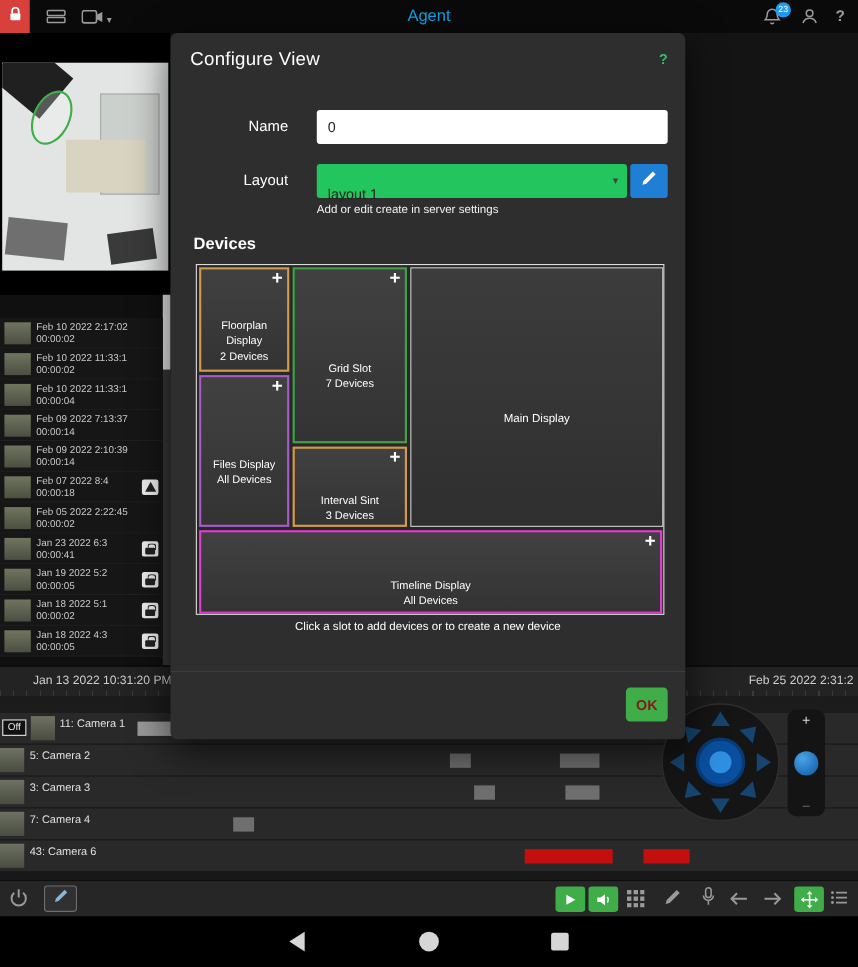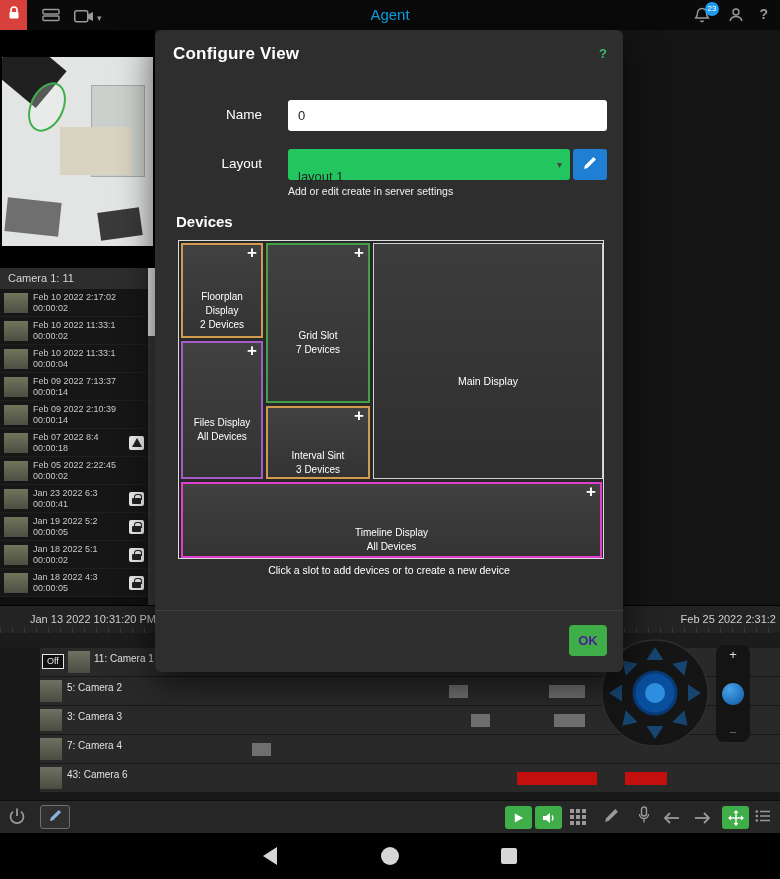--- a/index.html
+++ b/index.html
@@ -44,21 +44,21 @@
   .evt-badge[data-badge="lock"]::before{content:"";position:absolute;top:2px;left:4.5px;width:6px;height:5px;border:1.5px solid #222;border-bottom:none;border-radius:3px 3px 0 0;}
   .evt-badge[data-badge="lock"]::after{content:"";position:absolute;top:6px;left:3px;width:9px;height:6px;background:#222;border-radius:1px;}
   .evt-badge[data-badge="warning"]::after{content:"";position:absolute;left:2.5px;top:2px;width:0;height:0;border-left:5px solid transparent;border-right:5px solid transparent;border-bottom:9px solid #222;}
 
   
   .tl-header{position:absolute;left:0;top:605px;width:780px;height:28px;background:#232323;border-top:1px solid #000;}
   .tl-ticks{position:absolute;left:0;bottom:0;width:100%;height:5px;background:repeating-linear-gradient(90deg,#3a3a3a 0 1px,transparent 1px 12px);}
   .tl-playhead{position:absolute;left:30px;top:7px;font-size:11px;color:#cfcfcf;}
   .tl-end{position:absolute;right:4px;top:7px;font-size:11px;color:#cfcfcf;}
   .tl-gap{position:absolute;left:0;top:633px;width:780px;height:15px;background:#1c1c1c;}
-  .tl-rows{position:absolute;left:0;top:648px;width:780px;padding-left:40px;}
+  .tl-rows{position:absolute;left:0;top:648px;width:780px;}
   .tl-row{position:relative;height:29px;background:#292929;border-bottom:1px solid #161616;cursor:pointer;}
   .tl-thumb{position:absolute;left:0;top:3px;width:22px;height:22px;background:linear-gradient(#6e7263,#494c40);}
   .tl-row.first .tl-thumb{left:28px;}
   .off-box{position:absolute;left:2px;top:6px;border:1px solid #e6e6e6;color:#e6e6e6;font-size:9px;line-height:11px;padding:1px 4px;background:#111;cursor:pointer;}
   .tl-label{position:absolute;left:27px;top:5px;font-size:10px;color:#e0e0e0;white-space:nowrap;}
   .tl-row.first .tl-label{left:54px;}
   .tl-block{position:absolute;top:8px;height:13px;}
 
   
   .ptz{position:absolute;left:600px;top:638px;width:110px;height:110px;z-index:5;cursor:pointer;}
@@ -84,21 +84,21 @@
   .ic-list{left:755px;top:8px;}
 
   
   .android{position:absolute;left:0;top:833px;width:780px;height:46px;background:#000;}
   .nav-back{position:absolute;left:263px;top:14px;width:0;height:0;border-top:9px solid transparent;border-bottom:9px solid transparent;border-right:14px solid #d6d6d6;cursor:pointer;}
   .nav-home{position:absolute;left:381px;top:14px;width:18px;height:18px;border-radius:50%;background:#d6d6d6;cursor:pointer;}
   .nav-recents{position:absolute;left:501px;top:15px;width:16px;height:16px;background:#d6d6d6;border-radius:2px;cursor:pointer;}
 
   
   .modal{position:absolute;left:155px;top:30px;width:468px;height:642px;background:#2e2e2e;border-radius:6px;box-shadow:0 10px 36px rgba(0,0,0,.65);z-index:10;}
-  .modal-title{position:absolute;left:18px;top:14px;font-size:17px;font-weight:700;color:#fff;letter-spacing:.2px;}
+  .modal-title{position:absolute;left:18px;top:14px;font-size:17px;font-weight:400;color:#fff;letter-spacing:.2px;}
   .modal-help{position:absolute;right:16px;top:16px;color:#35c06a;font-size:13px;font-weight:700;cursor:pointer;}
   .lbl{position:absolute;left:0;width:107px;text-align:right;color:#fff;font-size:13.5px;}
   .lbl-name{top:77px;}
   .lbl-layout{top:126px;}
   .inp-name{position:absolute;left:133px;top:70px;width:319px;height:31px;border:none;border-radius:3px;background:#fff;color:#222;font-size:13px;padding:0 10px;font-family:"Liberation Sans",sans-serif;}
   .sel-layout{position:absolute;left:133px;top:119px;width:282px;height:31px;background:#22c55e;border-radius:3px;color:#222;font-size:13px;line-height:31px;padding:12px 10px;cursor:pointer;}
   .sel-caret{position:absolute;right:8px;top:0;color:#444;font-size:10px;line-height:31px;}
   .btn-layout-edit{position:absolute;left:418px;top:119px;width:34px;height:31px;background:#1f7fd4;border-radius:3px;display:flex;align-items:center;justify-content:center;cursor:pointer;}
   .layout-hint{position:absolute;left:133px;top:155px;font-size:10.5px;color:#f2f2f2;}
   .devices-heading{position:absolute;left:21px;top:183px;font-size:15px;font-weight:700;color:#fff;}
@@ -108,21 +108,21 @@
   .slot-grid{left:87px;top:2px;width:104px;height:160px;}
   .slot-main{left:194px;top:2px;width:230px;height:236px;border-width:1px;background:linear-gradient(#3c3c3c,#2f2f2f);}
   .slot-files{left:2px;top:100px;width:82px;height:138px;}
   .slot-interval{left:87px;top:165px;width:104px;height:73px;}
   .slot-timeline{left:2px;top:241px;width:421px;height:76px;}
   .slot-text{font-size:10px;color:#fff;line-height:14px;padding:0 4px;margin-top:40px;}
   .slot-main .slot-text{font-size:10.5px;}
   .slot-add{position:absolute;top:-2px;right:4px;color:#fff;font-size:17px;font-weight:700;line-height:20px;cursor:pointer;}
   .caption{position:absolute;left:0;top:534px;width:100%;text-align:center;font-size:10.5px;color:#fff;}
   .footer-divider{position:absolute;left:0;top:580px;width:100%;border-top:1px solid #3e3e3e;}
-  .btn-ok{position:absolute;right:16px;top:595px;width:38px;height:31px;background:#3fae49;border:none;border-radius:4px;color:#4c1d95;font-size:13px;font-weight:700;cursor:pointer;font-family:"Liberation Sans",sans-serif;}
+  .btn-ok{position:absolute;right:16px;top:595px;width:38px;height:31px;background:#3fae49;border:none;border-radius:4px;color:#7f1d1d;font-size:13px;font-weight:700;cursor:pointer;font-family:"Liberation Sans",sans-serif;}
 
   .watermark{position:absolute;left:285px;top:423px;font-size:27px;color:#9a9a9a;opacity:.8;letter-spacing:1px;z-index:11;text-shadow:0 1px 2px rgba(0,0,0,.4);pointer-events:none;}
 </style>
 </head>
 <body>
 
 <div class="screen">
 
   <header class="topbar">
     <div class="lock-btn">
@@ -177,21 +177,20 @@
     <div class="cam-thumb">
       <div class="cam-img">
         <div class="fp-a"></div>
         <div class="fp-ell"></div>
         <div class="fp-b"></div>
         <div class="fp-c"></div>
         <div class="fp-d"></div>
         <div class="fp-e"></div>
       </div>
     </div>
-    <div class="panel-header">Camera 1: 11</div>
     <div class="v-scroll">
       <div class="v-thumb"></div>
     </div>
     <div class="events">
       <div class="evt">
         <div class="evt-thumb"></div>
         <div class="evt-text">
             <div class="evt-date">Feb 10 2022 2:17:02</div>
             <div class="evt-dur">00:00:02</div>
           </div>

